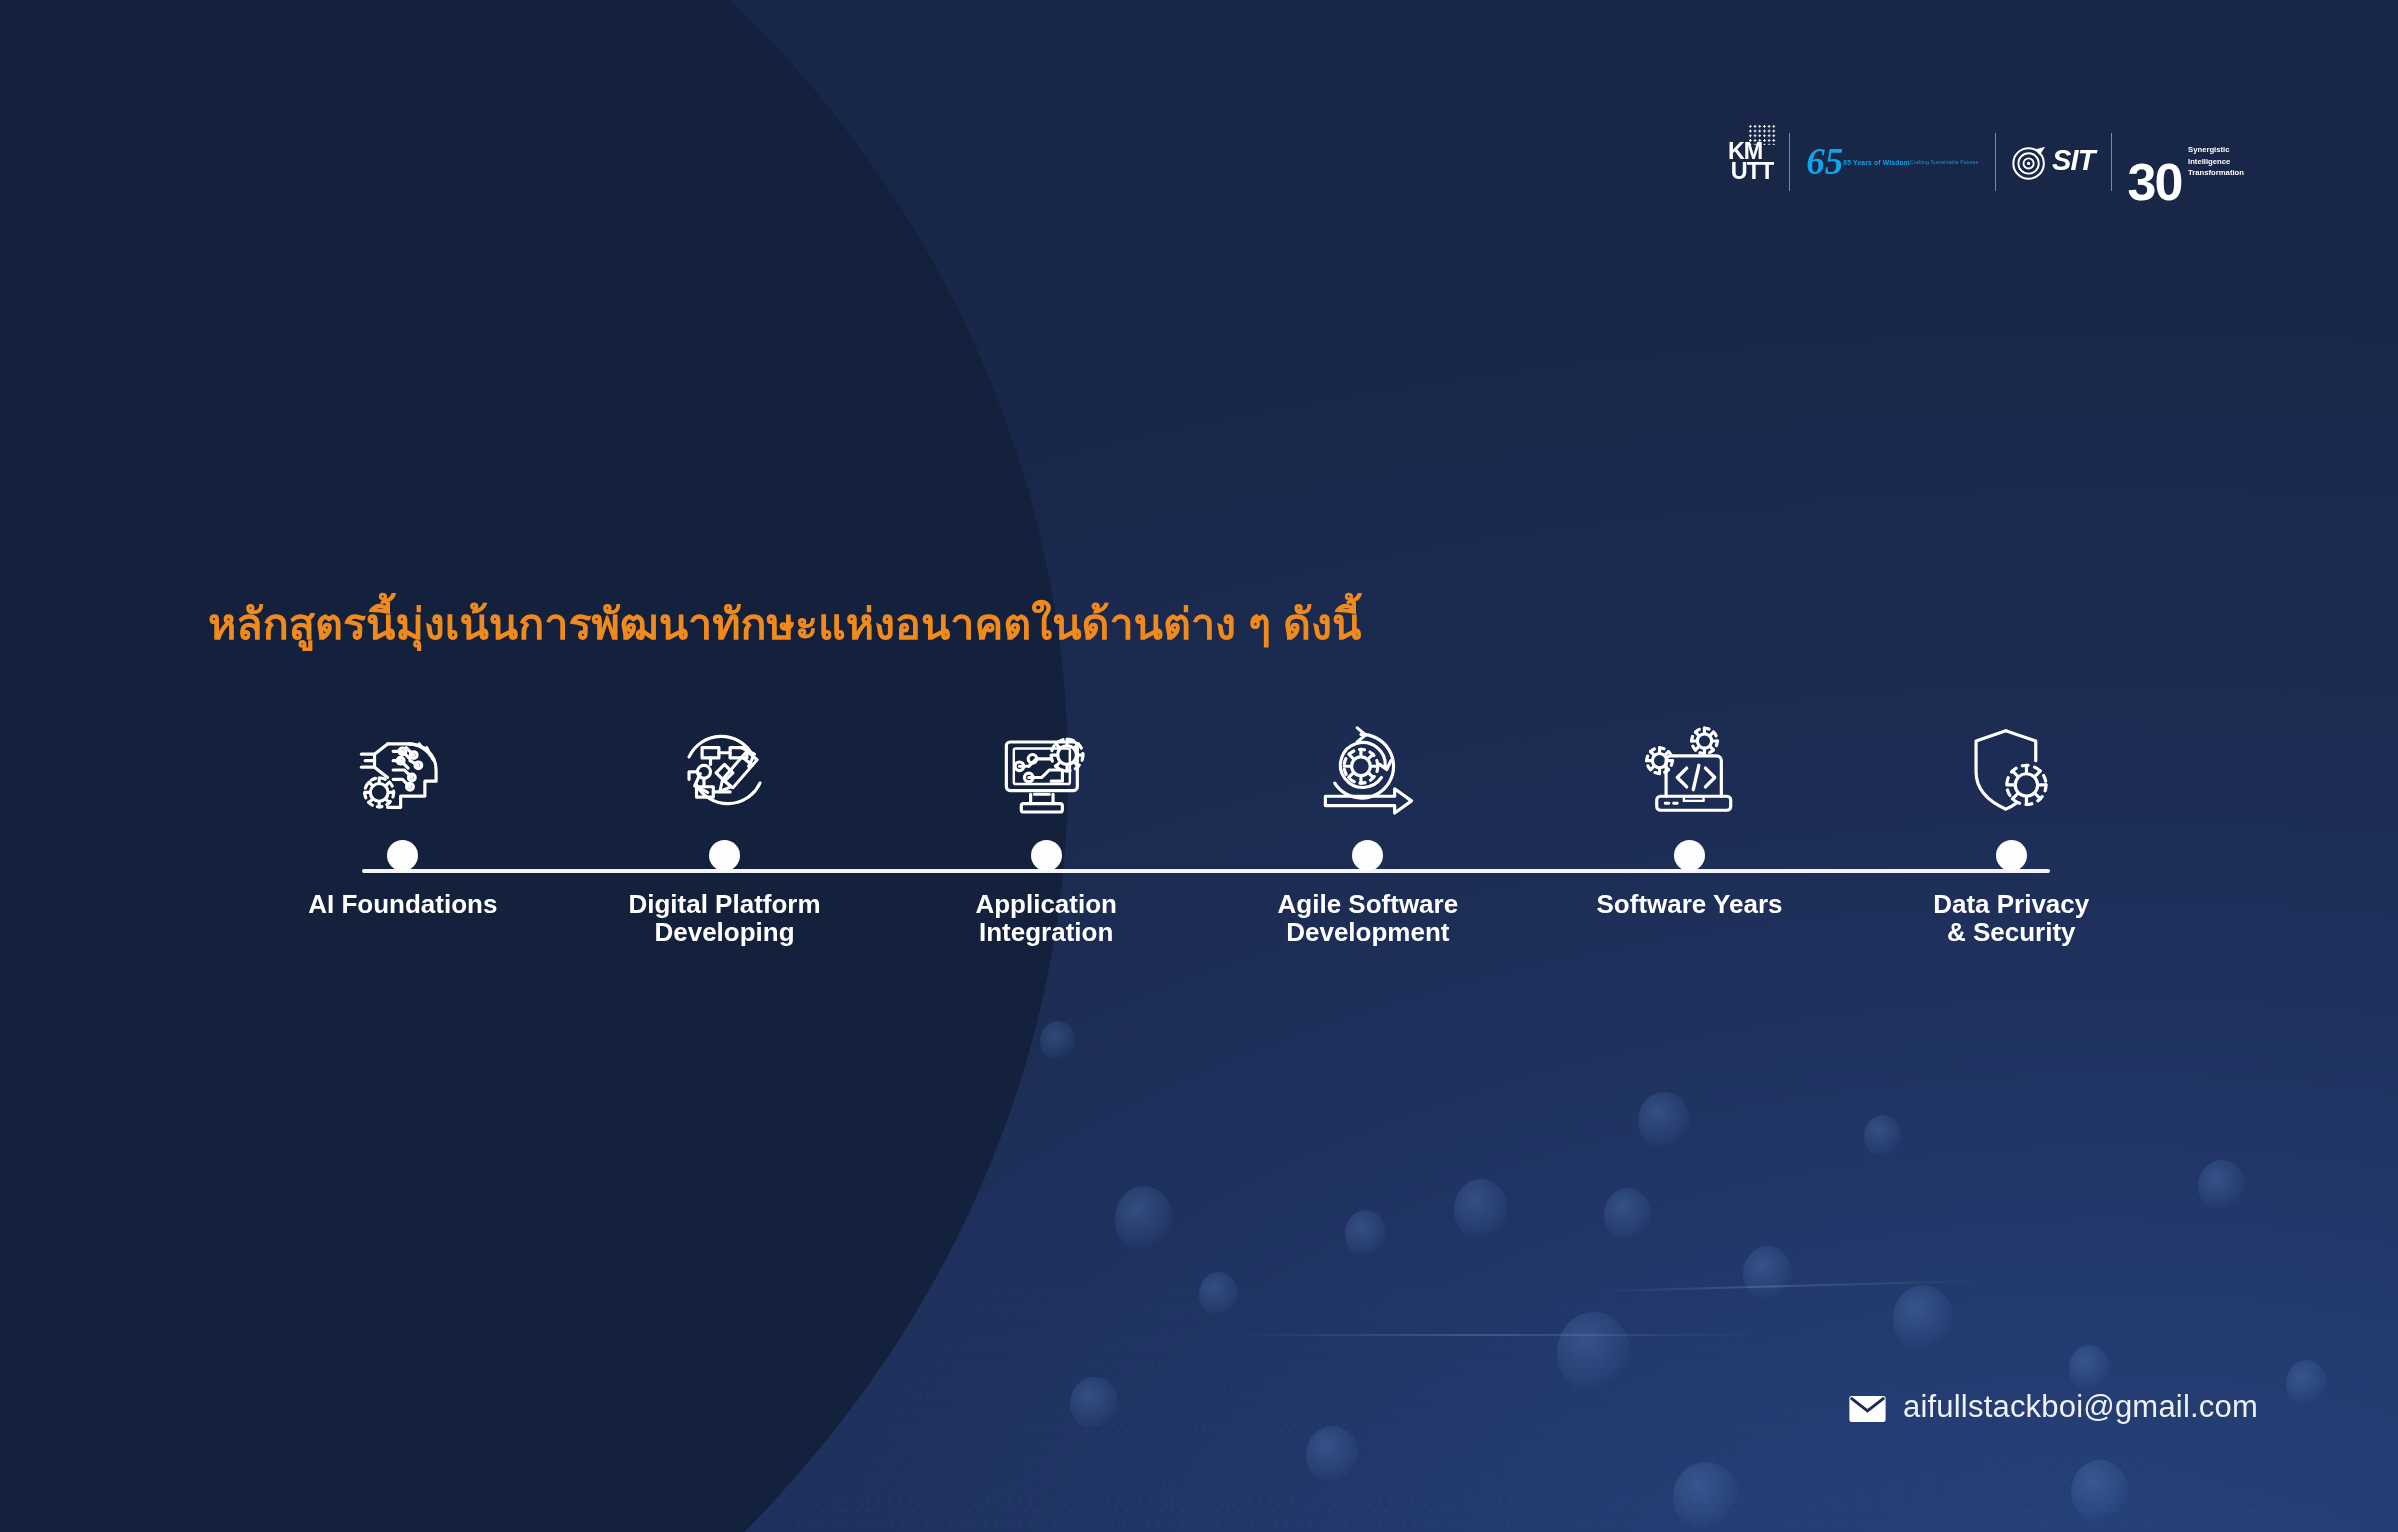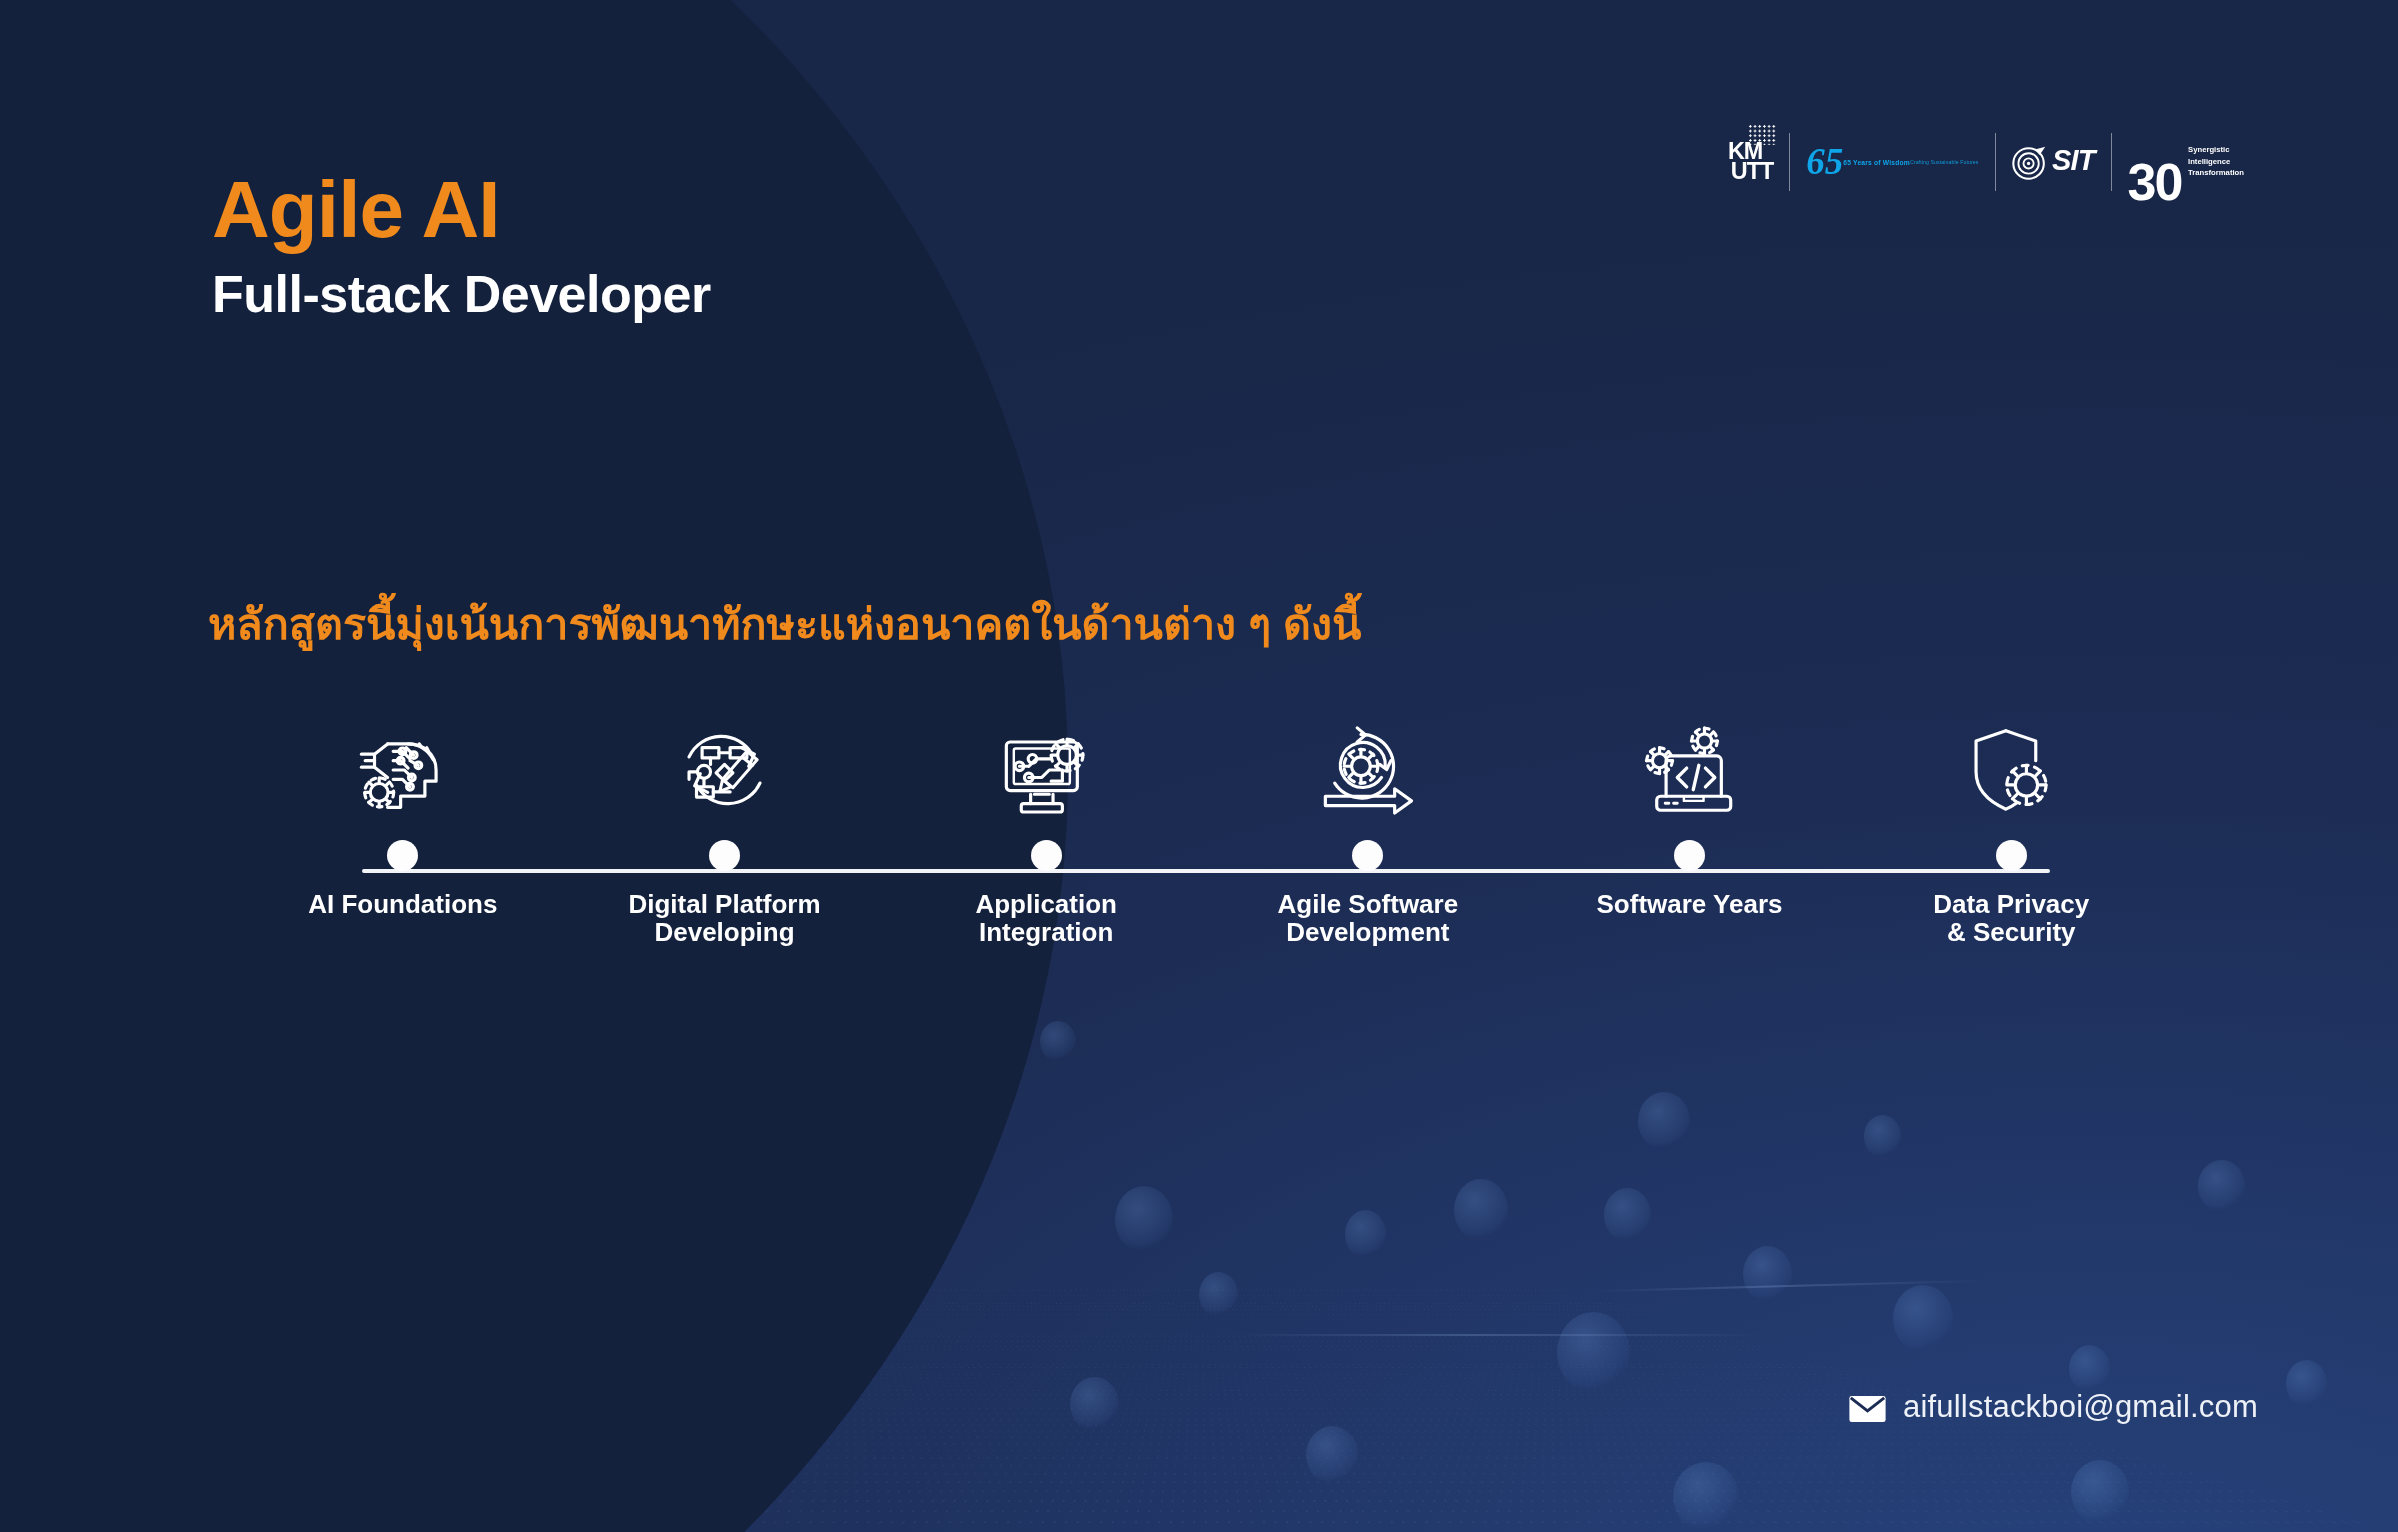--- a/index.html
+++ b/index.html
@@ -144,24 +144,20 @@
   <div class="bokeh" style="left:1638px;top:1092px;width:52px;height:58px;"></div>
   <div class="bokeh" style="left:2071px;top:1460px;width:58px;height:64px;"></div>
   <div class="bokeh" style="left:1040px;top:1021px;width:36px;height:41px;"></div>
   <div class="streak" style="left:1237px;top:1334px;width:525px;"></div>
   <div class="streak" style="left:1593px;top:1285px;width:394px;transform:rotate(-1.5deg);"></div>
   <div class="bg-grid"></div>
 
   <div class="dark-curve"></div>
   <div class="flat-left"></div>
 
-  <div class="title-block">
-    <div class="title-main">Agile AI</div>
-    <div class="title-sub">Full-stack Developer</div>
-  </div>
 
   <div class="logo-bar">
 
     <div class="logo-cell">
       <div class="kmutt">
         <div class="dots"></div>
         <div>KM</div>
         <div class="l2">UTT</div>
       </div>
     </div>

